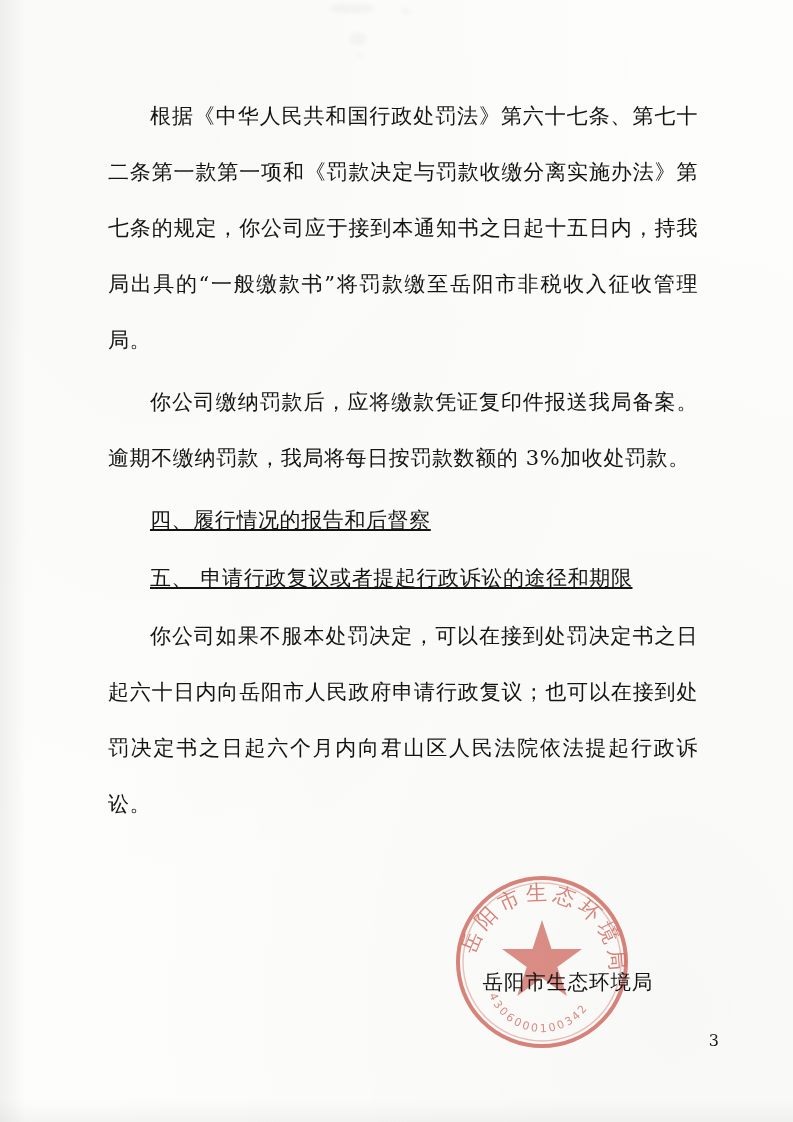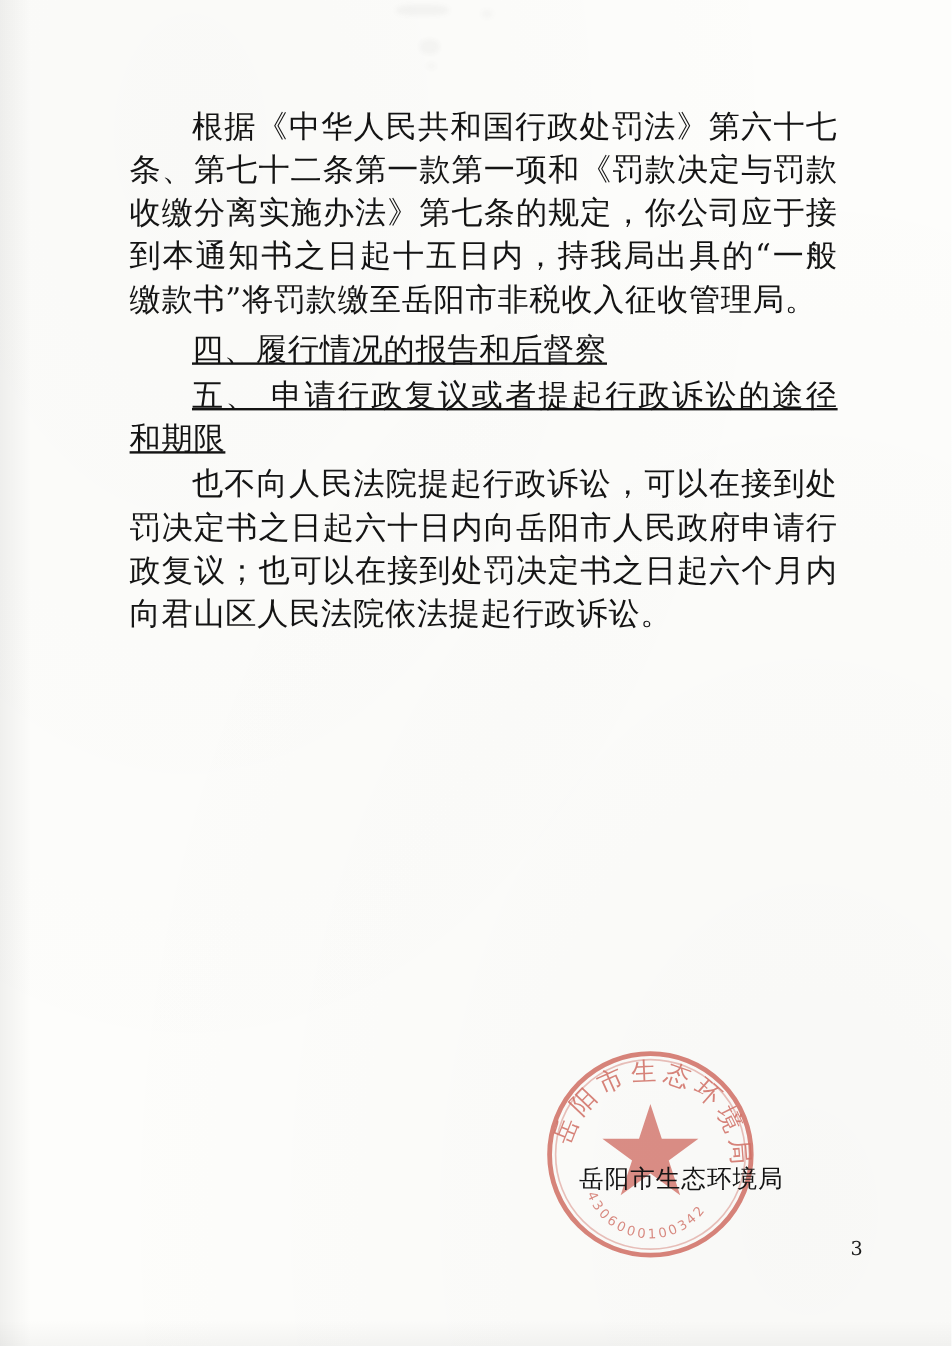--- a/index.html
+++ b/index.html
@@ -39,22 +39,22 @@
 
   .content {
     position: absolute;
     left: 108px;
     top: 88px;
     width: 590px;
   }
 
   p.para {
     margin: 0 0 6px 0;
-    font-size: 26px;
-    line-height: 36px;
+    font-size: 21px;
+    line-height: 56px;
     letter-spacing: 0.6px;
     text-align: justify;
     text-justify: inter-ideograph;
     color: #141414;
     white-space: pre-wrap;
   }
   p.indent { text-indent: 2em; }
   p.heading {
     text-indent: 2em;
     margin-top: 2px;
@@ -116,23 +116,24 @@
   <div class="edge-left"></div>
   <div class="edge-bottom"></div>
 
   <div class="smudge smudge-a"></div>
   <div class="smudge smudge-b"></div>
   <div class="smudge smudge-c"></div>
   <div class="smudge smudge-d"></div>
 
   <div class="content">
     <p class="para indent">根据《中华人民共和国行政处罚法》第六十七条、第七十二条第一款第一项和《罚款决定与罚款收缴分离实施办法》第七条的规定，你公司应于接到本通知书之日起十五日内，持我局出具的“一般缴款书”将罚款缴至岳阳市非税收入征收管理局。</p>
+    <p class="para indent">你公司缴纳罚款后，应将缴款凭证复印件报送我局备案。逾期不缴纳罚款，我局将每日按罚款数额的 3%加收处罚款。</p>
     <p class="para heading">四、履行情况的报告和后督察</p>
     <p class="para heading">五、 申请行政复议或者提起行政诉讼的途径和期限</p>
-    <p class="para indent">也不向人民法院提起行政诉讼，可以在接到处罚决定书之日起六十日内向岳阳市人民政府申请行政复议；也可以在接到处罚决定书之日起六个月内向君山区人民法院依法提起行政诉讼。</p>
+    <p class="para indent">你公司如果不服本处罚决定，可以在接到处罚决定书之日起六十日内向岳阳市人民政府申请行政复议；也可以在接到处罚决定书之日起六个月内向君山区人民法院依法提起行政诉讼。</p>
   </div>
 
   <div class="seal">
     <svg width="180" height="180" viewBox="0 0 180 180" xmlns="http://www.w3.org/2000/svg">
       <g fill="none" stroke="#c0392b" stroke-width="4" opacity="0.85">
         <circle cx="90" cy="90" r="84"></circle>
         <circle cx="90" cy="90" r="79" stroke-width="1.4" opacity="0.5"></circle>
       </g>
       <path d="M90 48 L99.5 77 L130 77 L105.3 95 L114.8 124 L90 106 L65.2 124 L74.7 95 L50 77 L80.5 77 Z" fill="#c0392b" opacity="0.78"></path>
       <defs>

